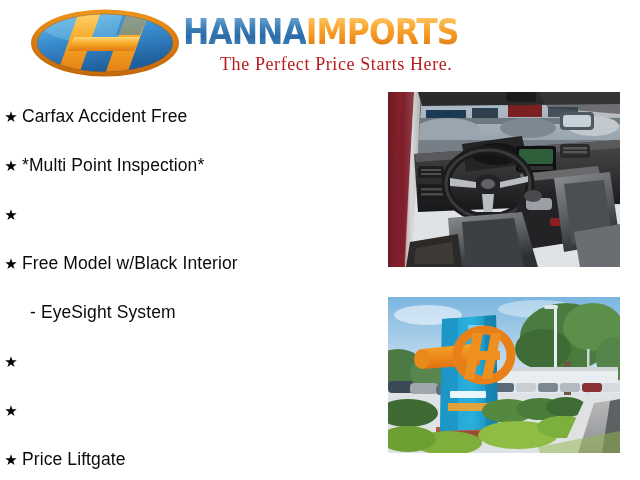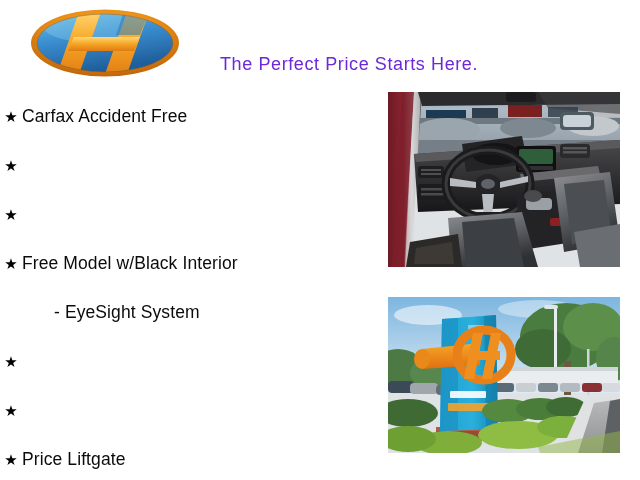--- a/index.html
+++ b/index.html
@@ -51,24 +51,24 @@
     -webkit-background-clip: text;
     background-clip: text;
     color: transparent;
     font-family: "DejaVu Sans", sans-serif;
     font-stretch: condensed;
   }
   #logo-tagline {
     position: absolute;
     left: 37px; top: 40px;
     font-size: 18px;
-    color: #6d28d9;
+    color: #b91c1c;
     letter-spacing: 0.6px;
     white-space: nowrap;
-    font-family: Liberation Sans, sans-serif;
+    font-family: Liberation Serif, serif;
   }
 
   
   #feature-list {
     position: absolute;
     left: 0; top: 92px;
     width: 380px;
   }
   .feature-row {
     position: relative;
@@ -84,21 +84,21 @@
     flex: 0 0 22px;
     line-height: 1;
   }
   .feature-label {
     font-size: 17.5px;
     color: #0b0b0b;
     white-space: nowrap;
     letter-spacing: 0.1px;
   }
   .feature-row.sub .feature-star { visibility: hidden; }
-  .feature-row.sub .feature-label { padding-left: 8px; margin-left: 24px; }
+  .feature-row.sub .feature-label { padding-left: 8px; }
 
   
   .photo {
     position: absolute;
     overflow: hidden;
     background: #dfe3e6;
   }
   #photo-interior {
     left: 388px; top: 92px;
     width: 232px; height: 175px;
@@ -143,34 +143,38 @@
         <polygon points="52,0 74,0 50,68 28,68" fill="url(#hGrad)"></polygon>
         <polygon points="100,0 122,0 98,68 76,68" fill="url(#hGrad)"></polygon>
         <polygon points="46,28 112,28 106,42 40,42" fill="url(#hGrad)"></polygon>
         <polygon points="98,-4 124,-4 112,26 88,26" fill="#2b79b8" opacity="0.55"></polygon>
       </g>
       <ellipse cx="77" cy="34" rx="68" ry="29" fill="none" stroke="#a85c06" stroke-width="1" opacity="0.5"></ellipse>
     </svg>
   </div>
 
   <div id="logo-wordmark">
+    <div class="wordmark-main">
+      <span class="wm-hanna">HANNA</span><span class="wm-imports">IMPORTS</span>
+    </div>
     <div id="logo-tagline">The Perfect Price Starts Here.</div>
   </div>
 
 </div>
 
 <div id="feature-list">
 
   <div class="feature-row">
     <span class="feature-star">★</span>
     <span class="feature-label">Carfax Accident Free</span>
   </div>
 
   <div class="feature-row">
     <span class="feature-star">★</span>
+    <span class="feature-label">*Multi Point Inspection*</span>
   </div>
 
   <div class="feature-row">
     <span class="feature-star">★</span>
   </div>
 
   <div class="feature-row">
     <span class="feature-star">★</span>
     <span class="feature-label">Free Model w/Black Interior</span>
   </div>

